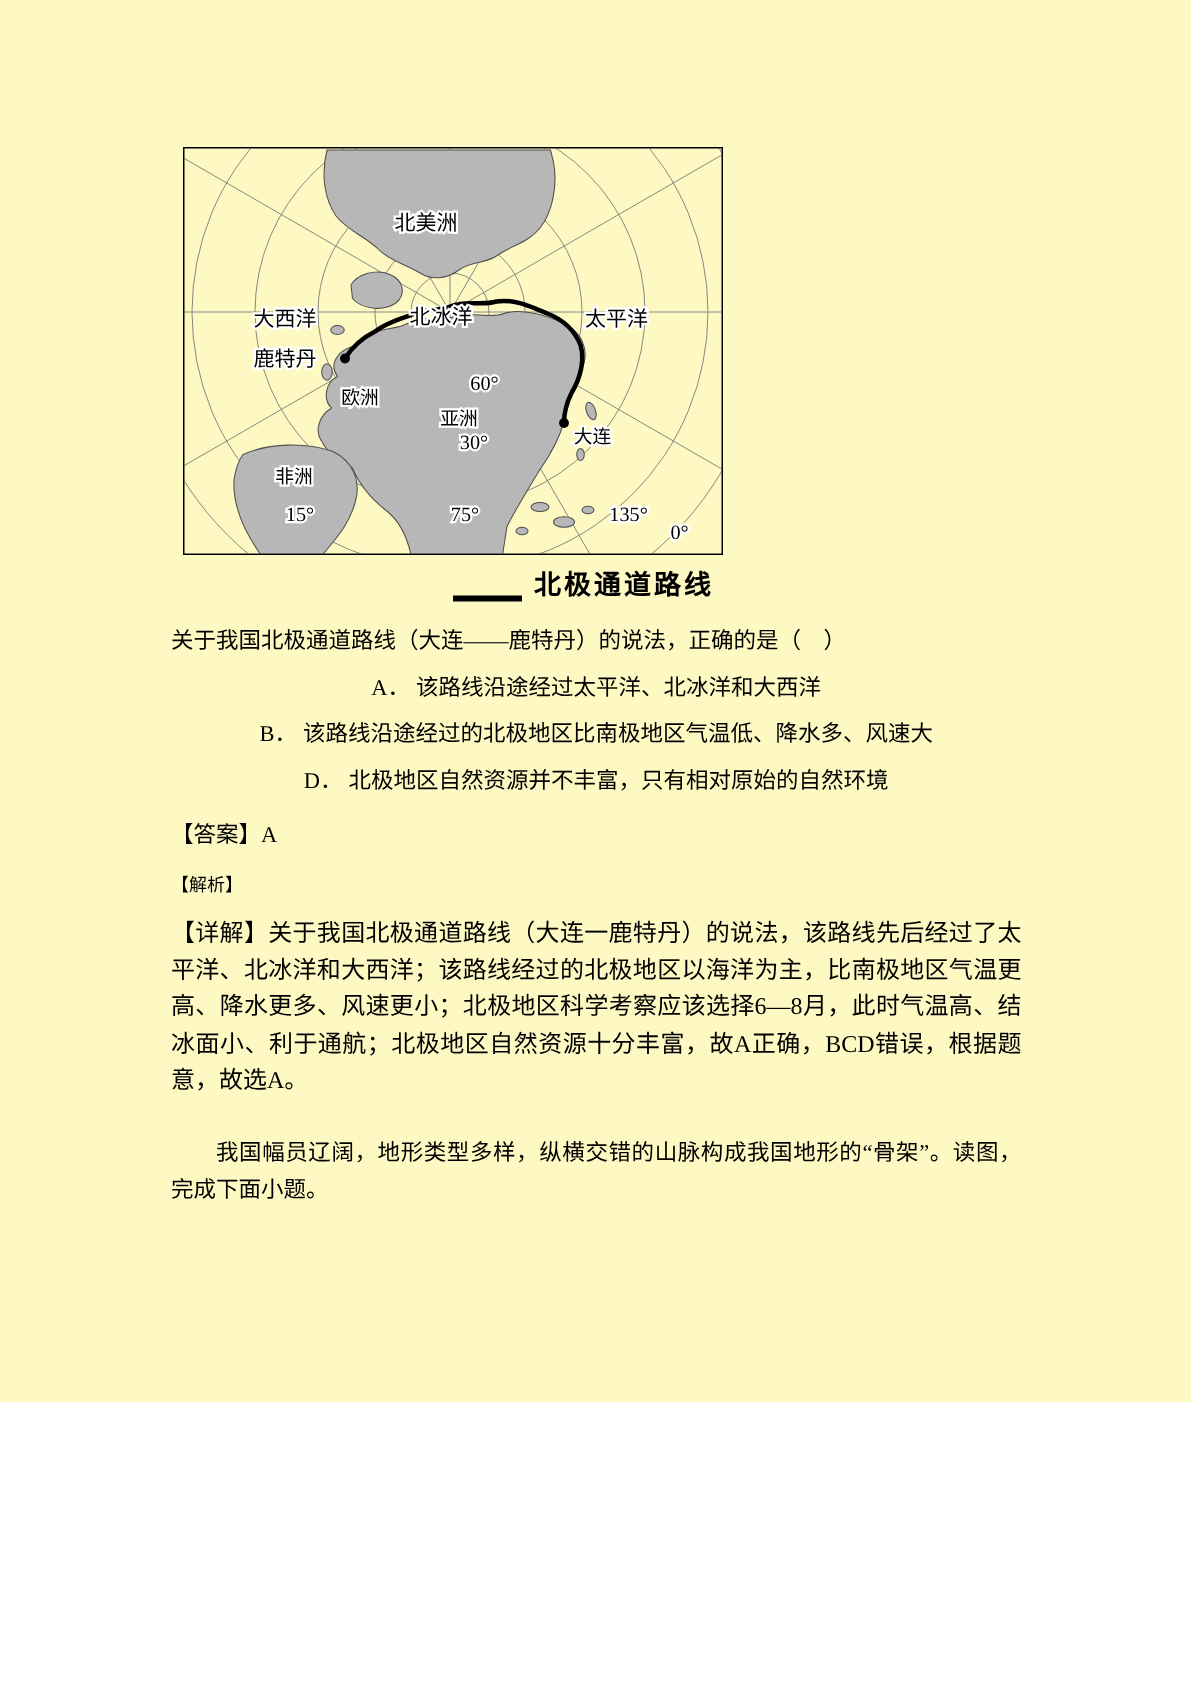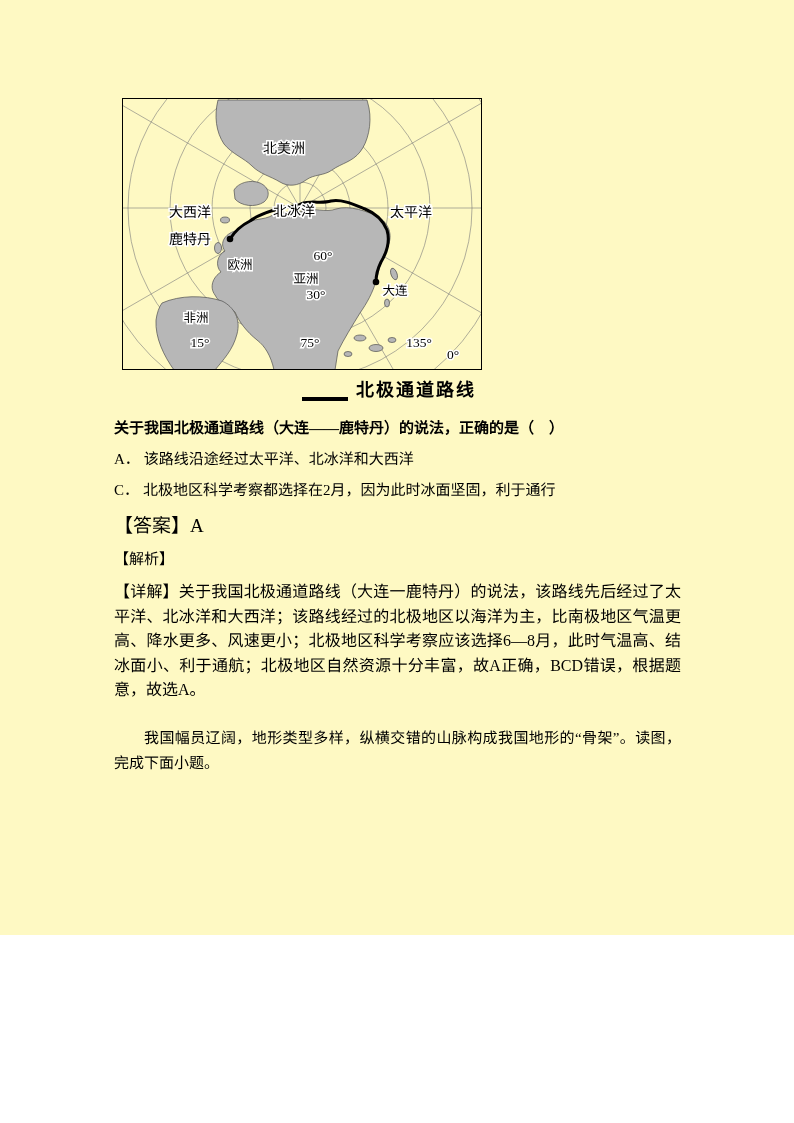--- a/index.html
+++ b/index.html
@@ -6,25 +6,25 @@
   .page{
     width:794px;height:935px;background:#fef9c3;position:relative;overflow:hidden;
     font-family:"Liberation Serif","DejaVu Serif",serif;color:#000;padding-left:28px;
   }
   .content{position:absolute;left:114px;top:98px;width:567px;}
   .map-figure{margin:0 0 0 8px;padding:0;}
   .map-svg{display:block;}
   .legend{display:flex;align-items:flex-end;margin:5px 0 0 180px;}
   .legend-line{display:inline-block;width:46px;height:4px;background:#000;margin-right:8px;}
   .legend-text{font-size:18px;font-weight:bold;letter-spacing:2px;}
-  .stem{margin:16px 0 0 0;font-size:15px;line-height:22px;font-weight:bold;}
-  .option{margin:9px 0 0 0;font-size:15px;line-height:22px;}
+  .stem{margin:16px 0 0 0;font-size:15px;line-height:22px;}
+  .option{margin:9px 0 0 0;font-size:15px;line-height:22px;text-align:center;}
   .option .opt-label{margin-right:4px;}
-  .answer-line{margin:14px 0 0 0;font-size:19px;line-height:22px;}
-  .analysis-line{margin:11px 0 0 0;font-size:15px;line-height:22px;}
+  .answer-line{margin:14px 0 0 0;font-size:15px;line-height:22px;}
+  .analysis-line{margin:11px 0 0 0;font-size:12px;line-height:22px;}
   .detail{margin:10px 0 0 0;font-size:16px;line-height:24.6px;text-align:justify;}
   .next-intro{margin:23px 0 0 0;font-size:15px;line-height:24.6px;text-indent:2em;text-align:justify;}
   .map-label{font-size:14px;paint-order:stroke;stroke:#ffffff;stroke-width:3px;fill:#000;}
   .map-label.small{font-size:12.5px;}
   .map-label.deg{font-size:13.5px;}
 </style>
 </head>
 <body>
 
 <div class="page">
@@ -96,21 +96,24 @@
         <span class="legend-text">北极通道路线</span>
       </div>
     </figure>
 
     <p class="stem">关于我国北极通道路线（大连——鹿特丹）的说法，正确的是（　）</p>
 
     <p class="option">
       <span class="opt-label">A．</span><span>该路线沿途经过太平洋、北冰洋和大西洋</span>
     </p>
     <p class="option">
-      <span class="opt-label">C．</span><span>北极地区科学考察都选择在2月，因为此时冰面坚固，利于通行</span>
+      <span class="opt-label">B．</span><span>该路线沿途经过的北极地区比南极地区气温低、降水多、风速大</span>
+    </p>
+    <p class="option">
+      <span class="opt-label">D．</span><span>北极地区自然资源并不丰富，只有相对原始的自然环境</span>
     </p>
 
     <p class="answer-line">
       <span>【答案】</span><span>A</span>
     </p>
 
     <p class="analysis-line">
       <span>【解析】</span>
     </p>
 

